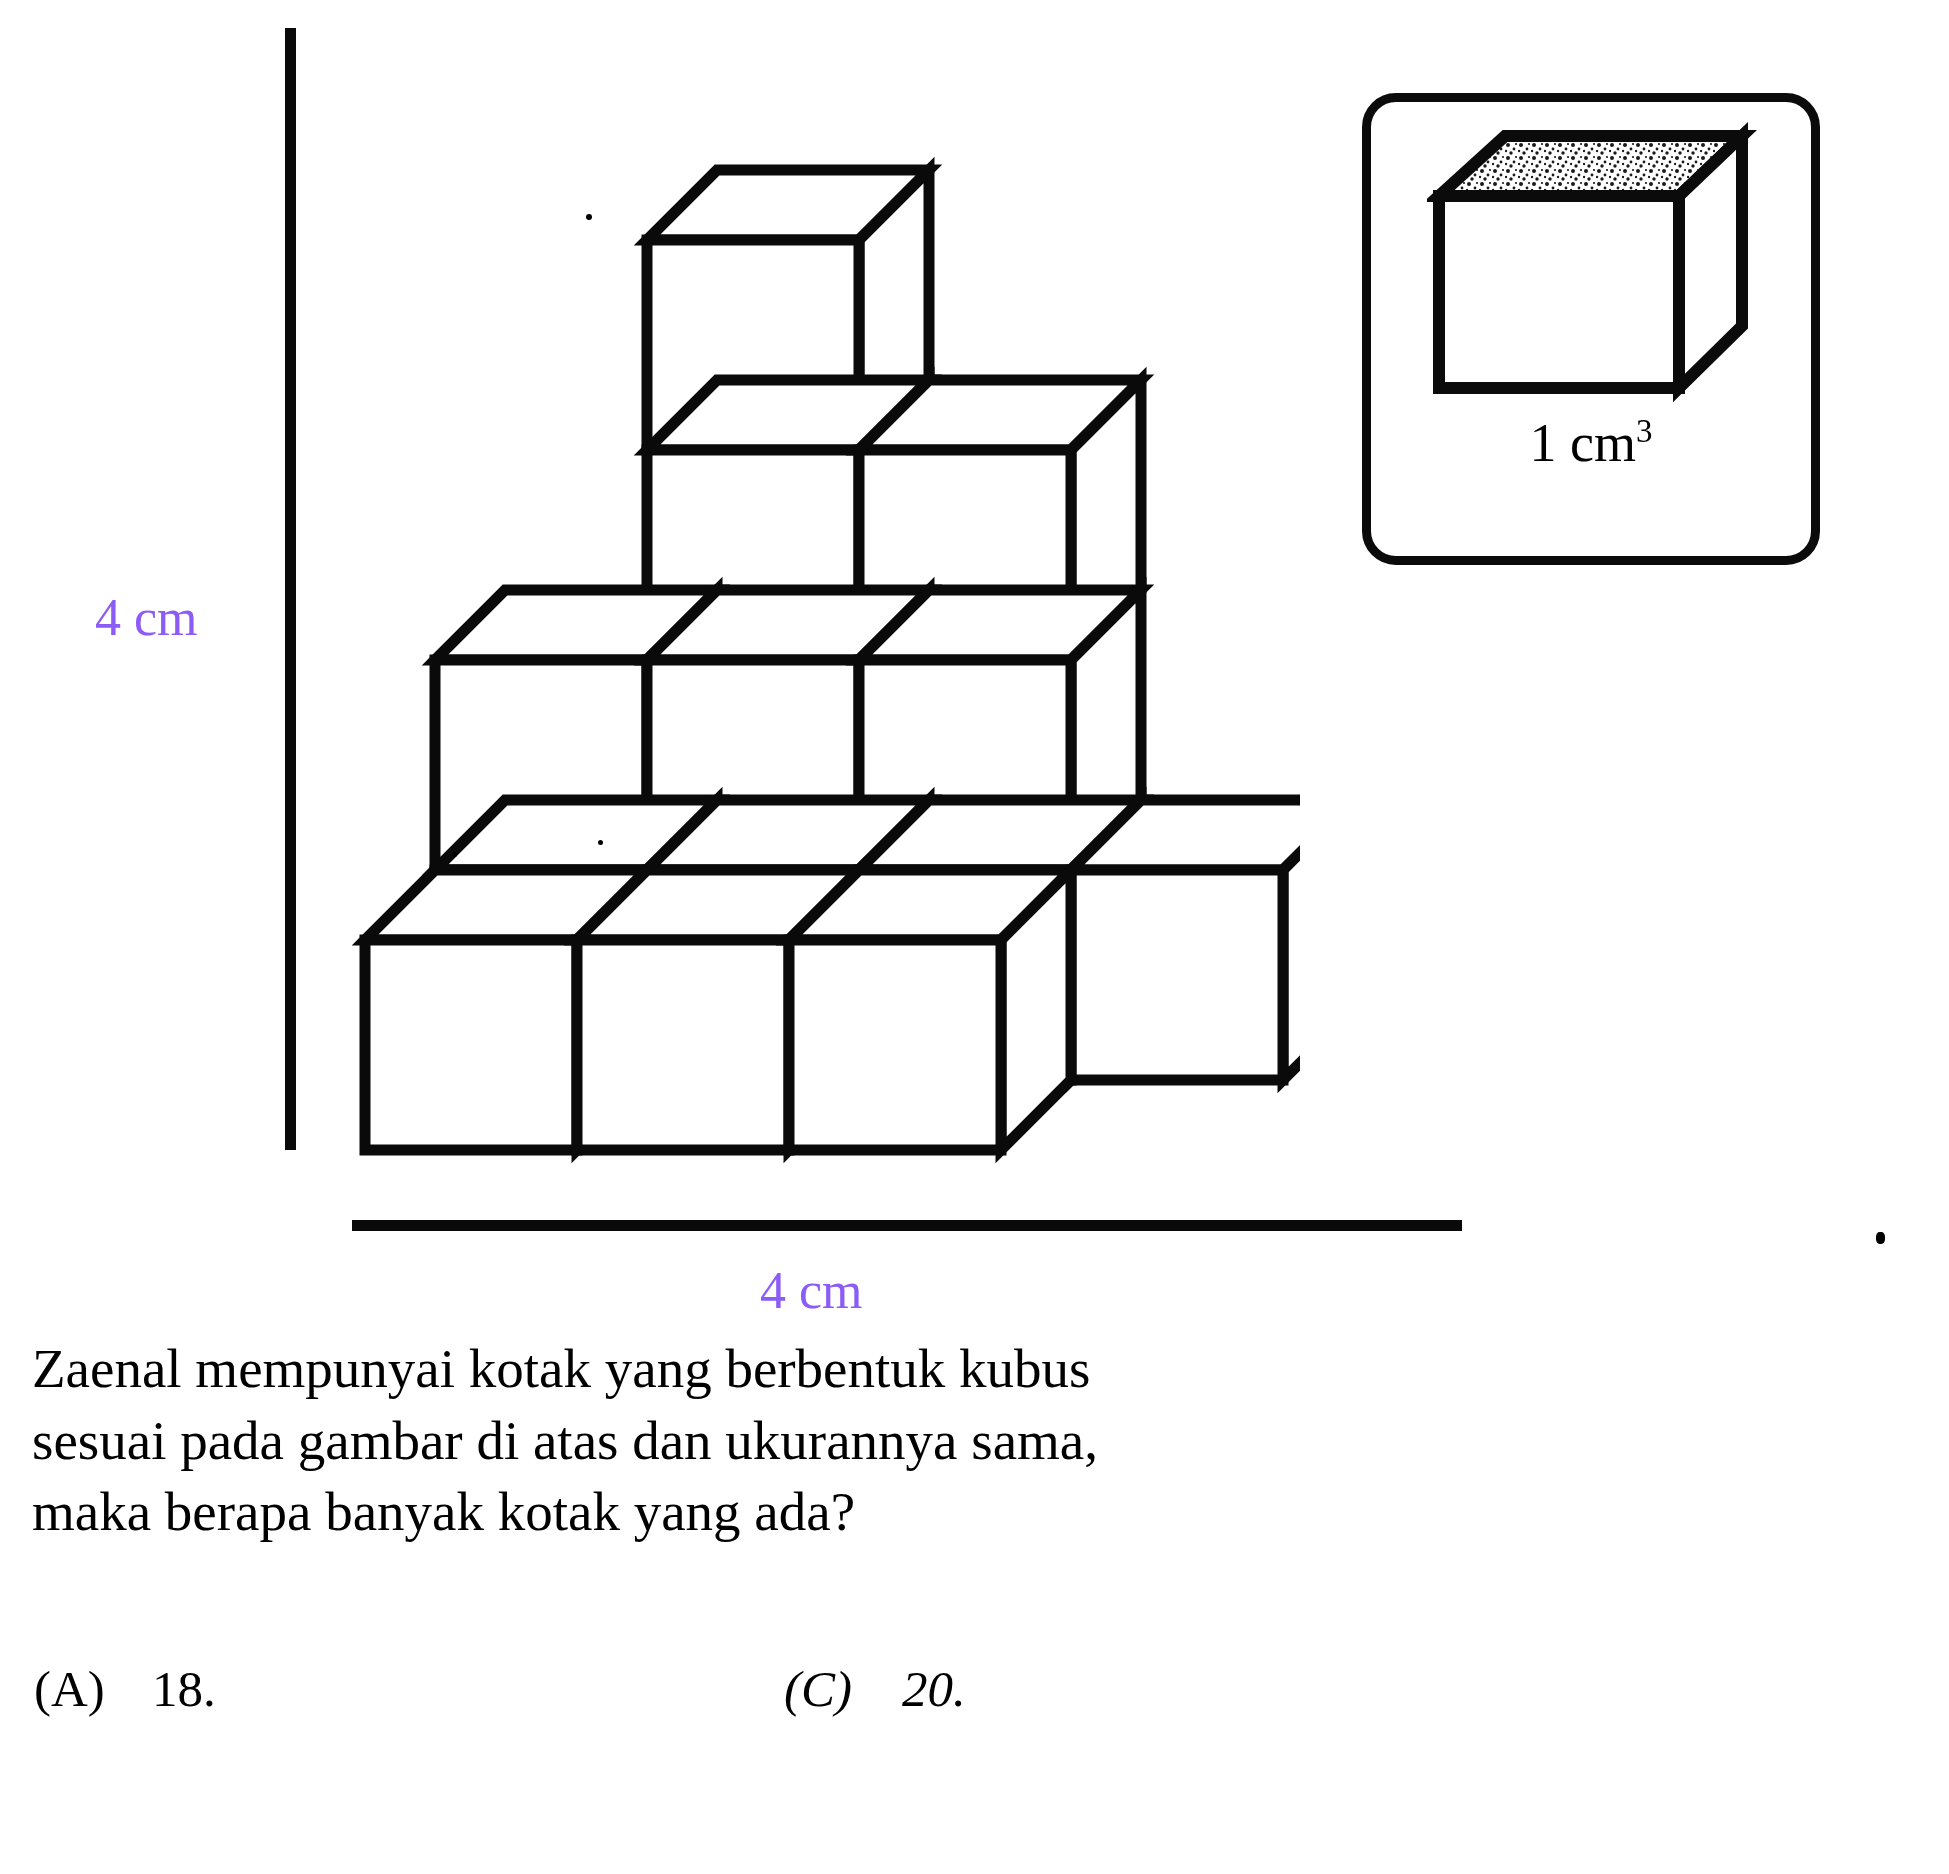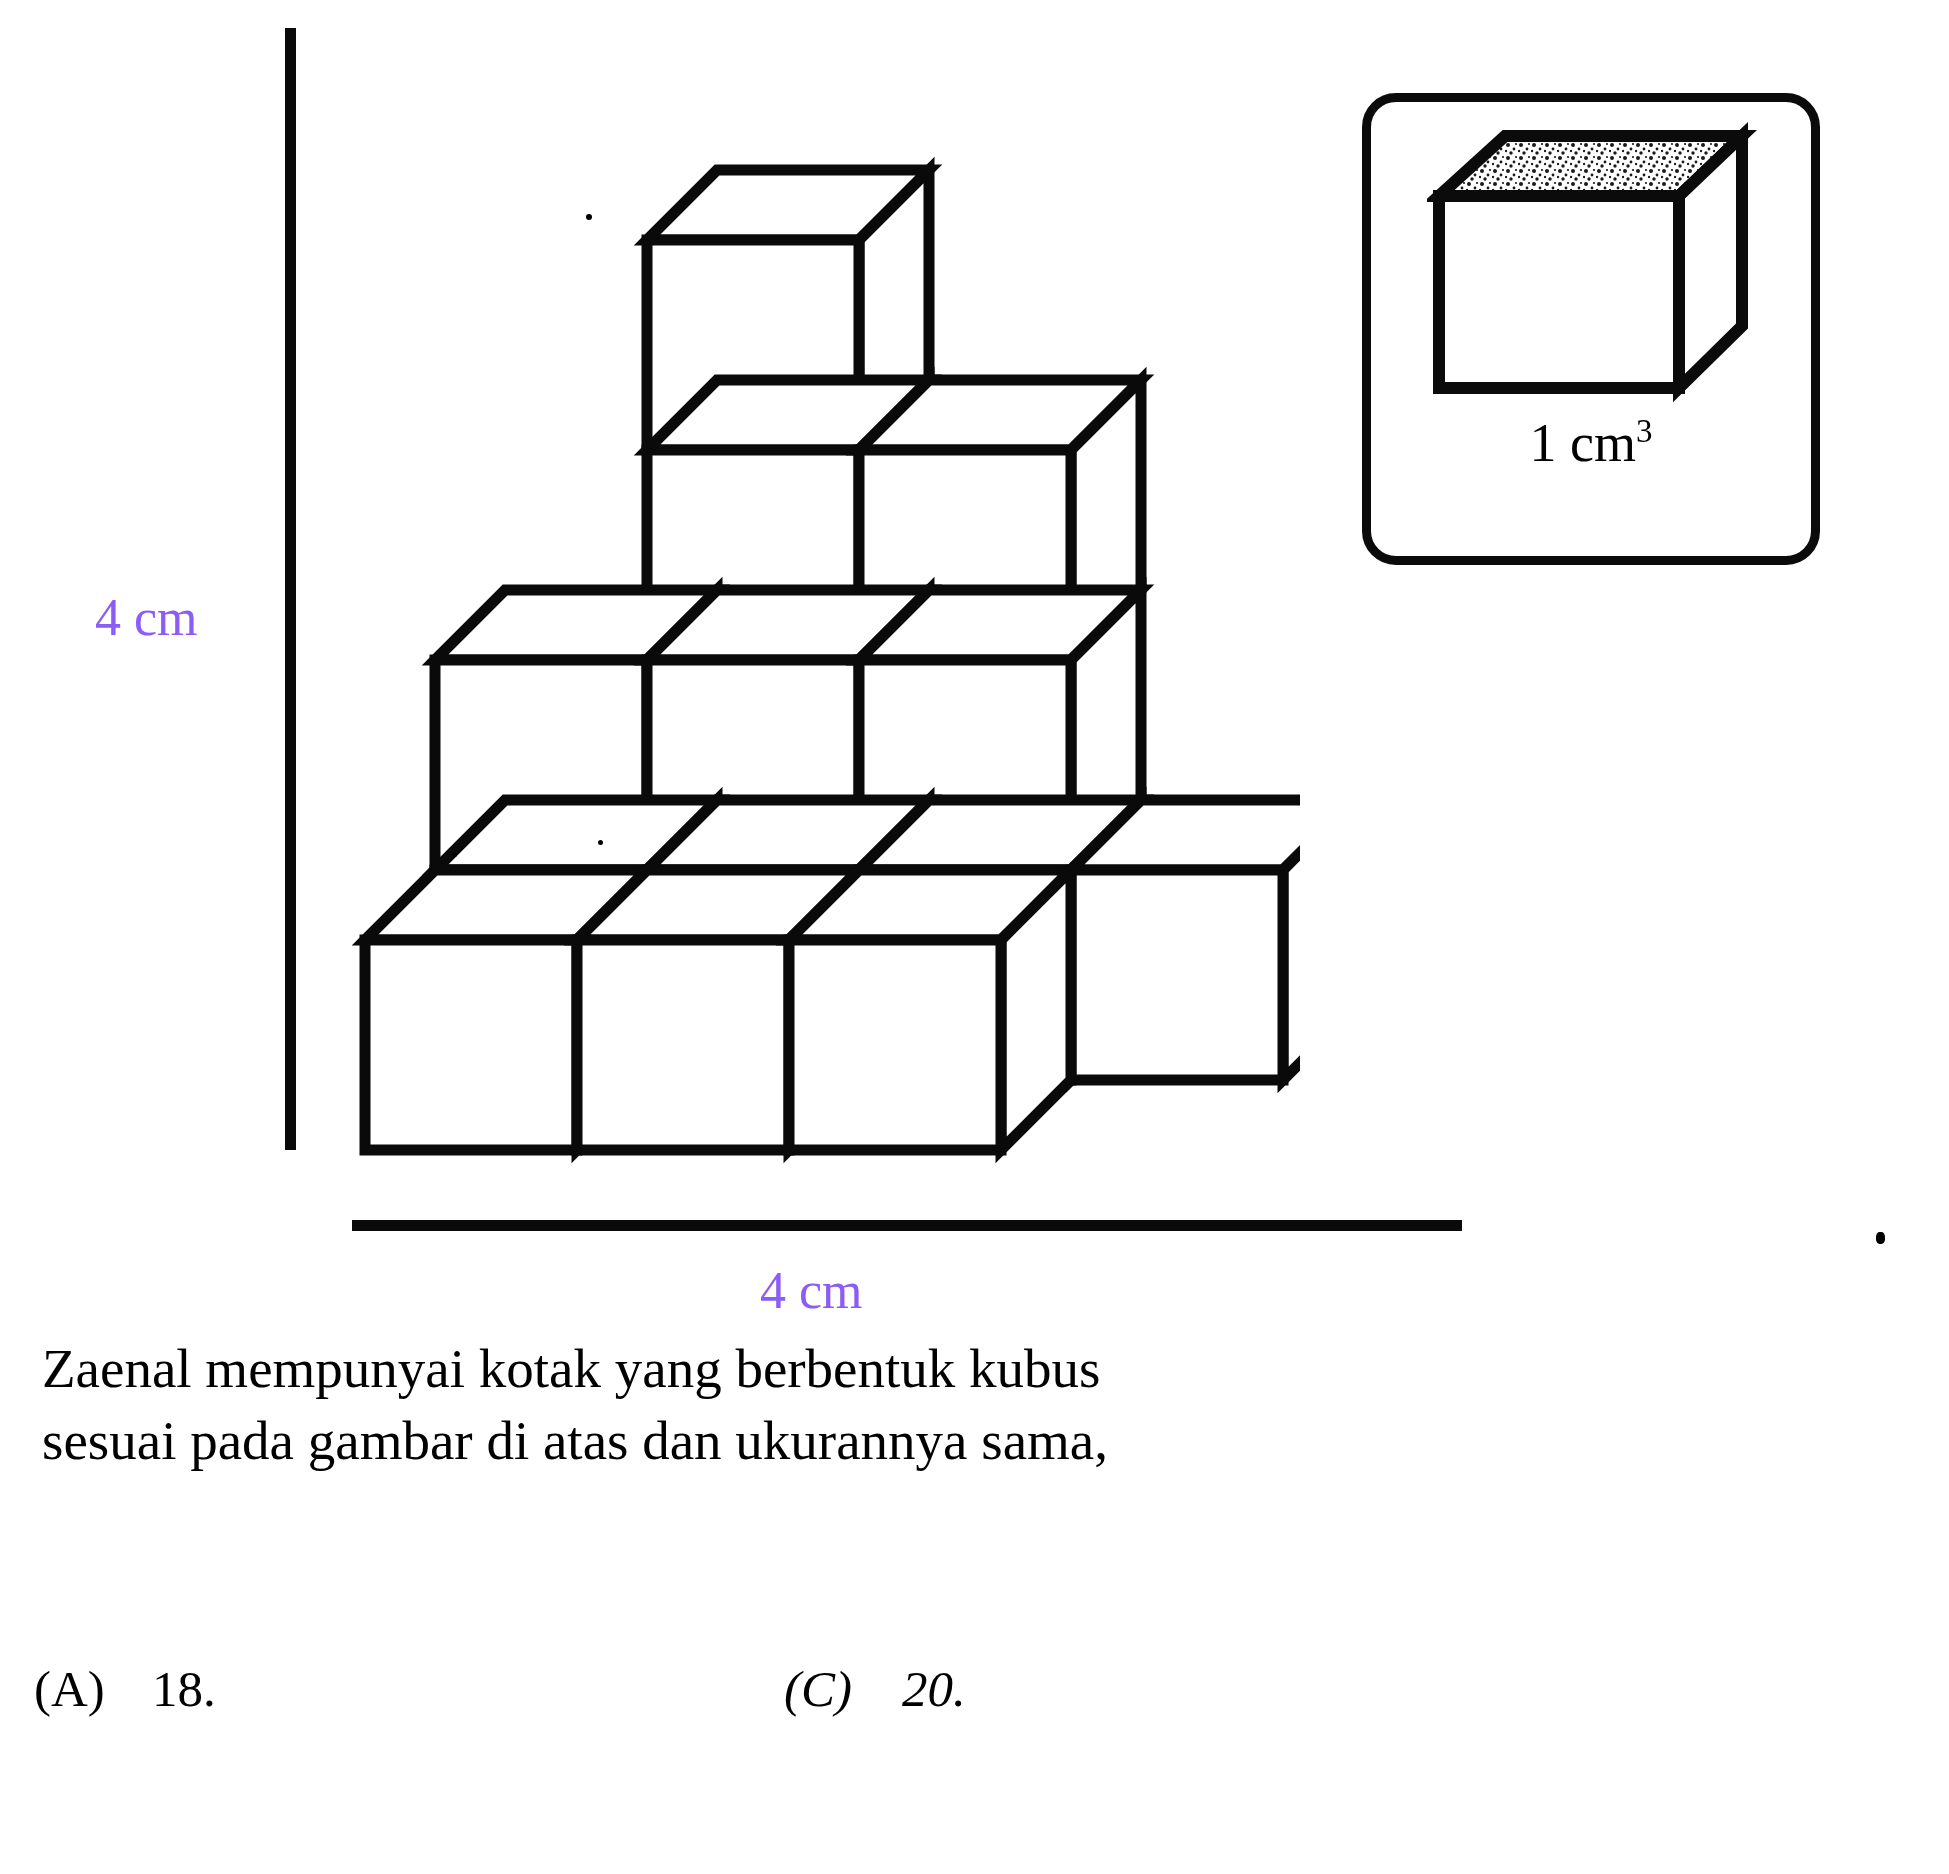--- a/index.html
+++ b/index.html
@@ -43,21 +43,21 @@
     white-space:nowrap;
   }
   .legend-caption sup{font-size:33px;vertical-align:super;}
 
   
   .stack-svg{position:absolute;left:0;top:0;}
 
   
   .question{
     position:absolute;
-    left:42px;
+    left:32px;
     top:1333px;
     width:1238px;
     font-size:55px;
     line-height:1.30;
     text-align:justify;
     text-justify:inter-word;
   }
   .question p{margin:0;}
   .question p.last{text-align:left;}
 
@@ -172,20 +172,21 @@
 
   <div class="speck" style="left:1876px;top:1232px;"></div>
   <div class="dust" style="left:586px;top:214px;width:6px;height:6px;"></div>
   <div class="dust" style="left:452px;top:852px;width:5px;height:5px;"></div>
   <div class="dust" style="left:598px;top:840px;width:5px;height:5px;"></div>
 </div>
 
 <div class="question">
   <p>Zaenal mempunyai kotak yang berbentuk kubus</p>
   <p>sesuai pada gambar di atas dan ukurannya sama,</p>
+  <p class="last">maka berapa banyak kotak yang ada?</p>
 </div>
 
 <div class="options">
   <div class="opt-row">
     <div class="opt opt-left">
       <span class="tag">(A)</span><span>18.</span>
     </div>
     <div class="opt opt-right">
       <span class="tag">(C)</span><span>20.</span>
     </div>

